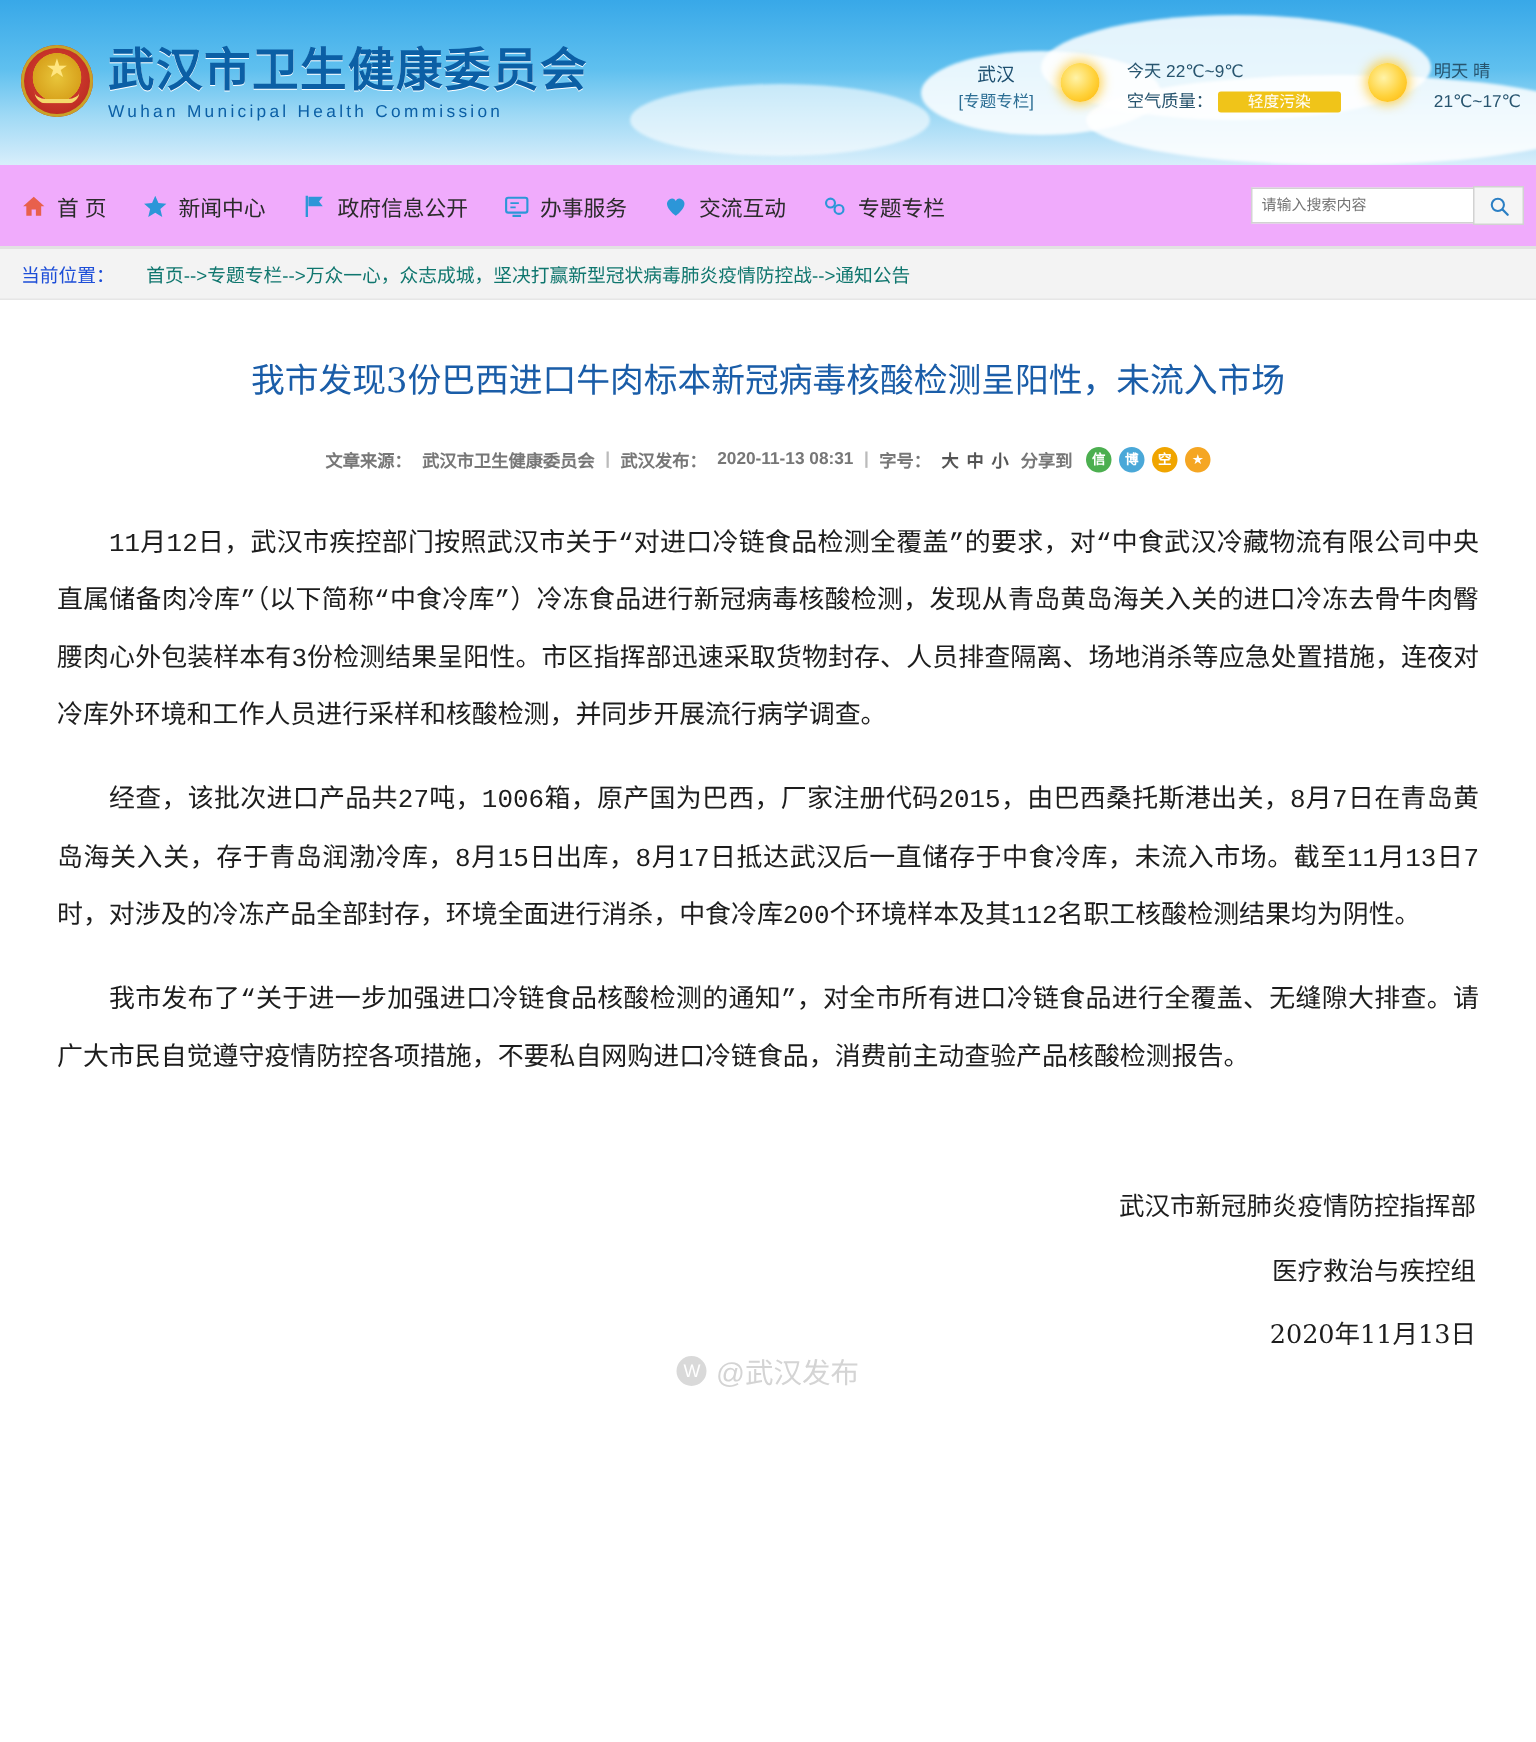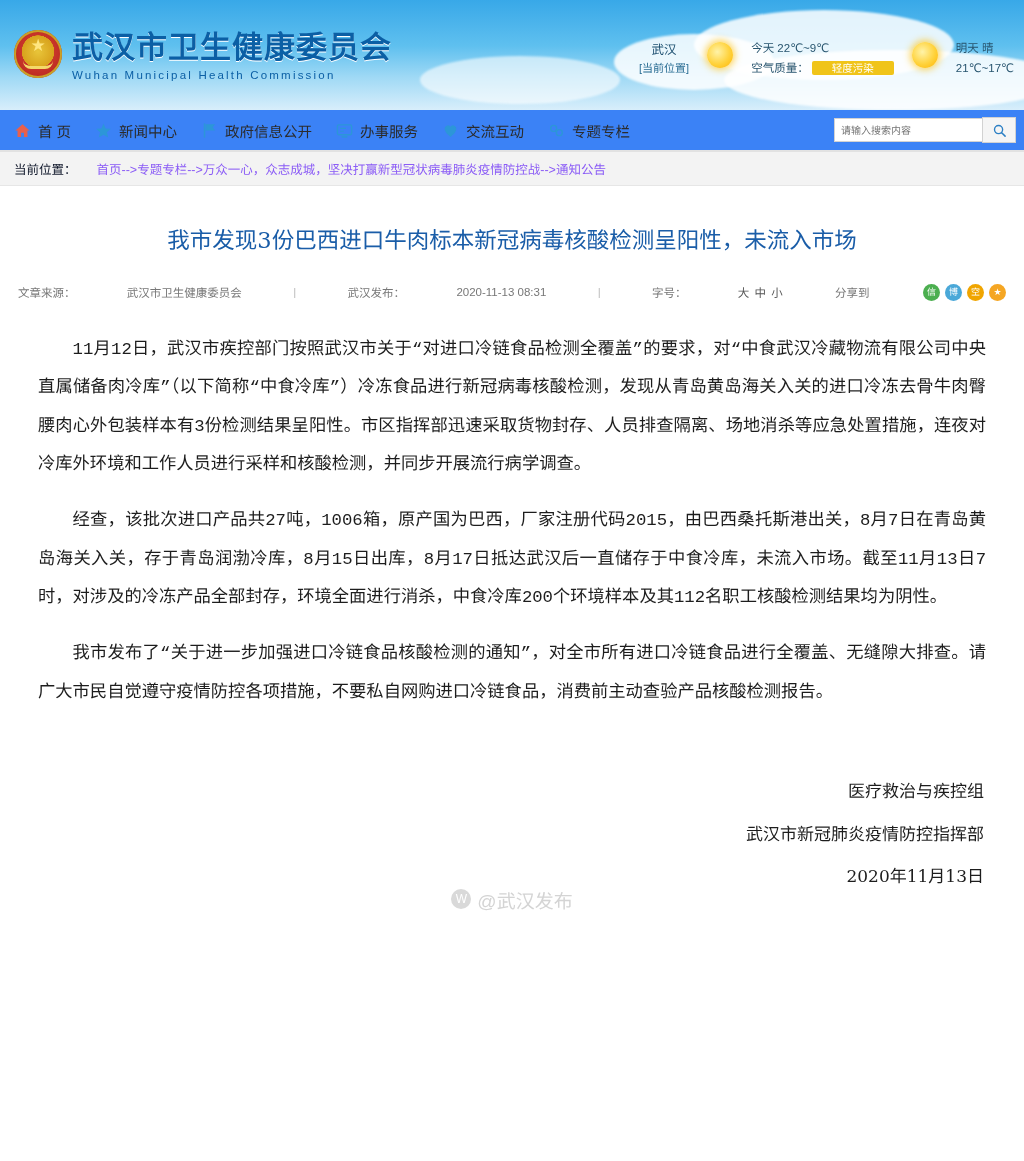--- a/index.html
+++ b/index.html
@@ -103,22 +103,22 @@
     background: #f0c419;
     color: #fff;
     border-radius: 2px;
     padding: 0 20px;
     font-size: 10.5px;
     line-height: 14px;
   }
 
   
   .nav {
-    height: 42px;
-    background: #3b82f6;
+    height: 56px;
+    background: #f0abfc;
     border-bottom: 2px solid #e2e2e2;
     display: flex;
     align-items: center;
     padding-left: 14px;
     position: relative;
   }
   .nav-item {
     display: flex;
     align-items: center;
     gap: 7px;
@@ -158,45 +158,46 @@
   .crumb-bar {
     background: #f3f3f3;
     border-bottom: 1px solid #e6e6e6;
     height: 34px;
     display: flex;
     align-items: center;
     padding-left: 14px;
     font-size: 12.5px;
     color: #555;
   }
-  .crumb-label { color: #0f172a; margin-right: 20px; }
-  .crumb-path { color: #8b5cf6; }
+  .crumb-label { color: #1d4ed8; margin-right: 10px; }
+  .crumb-path { color: #0f766e; margin-left: 11px; }
 
   
   .article {
     padding: 0 18px;
   }
   .art-title {
     text-align: center;
     font-family: "DejaVu Serif", "Liberation Serif", serif;
     font-size: 22.5px;
     font-weight: normal;
     color: #1a5da8;
     margin: 38px 0 0;
     line-height: 1.5;
   }
   .art-meta {
     display: flex;
     align-items: center;
-    justify-content: space-between;
+    justify-content: center;
     gap: 7px;
     font-size: 11.5px;
     color: #777;
     margin-top: 26px;
     flex-wrap: wrap;
+    font-weight: bold;
   }
   .meta-sep { color: #bbb; }
   .fontsize-opts { color: #555; letter-spacing: 1px; }
   .share-icons { display: flex; align-items: center; gap: 5px; margin-left: 2px; }
   .sicon {
     width: 17px; height: 17px; border-radius: 50%;
     display: inline-block;
     position: relative;
     cursor: pointer;
   }
@@ -266,21 +267,21 @@
   <div class="emblem"></div>
 
   <div class="org-title">
     <div class="org-cn">武汉市卫生健康委员会</div>
     <div class="org-en">Wuhan Municipal Health Commission</div>
   </div>
 
   <div class="weather">
     <div class="city-box">
       <div class="city-name">武汉</div>
-      <div class="city-change">[当前位置]</div>
+      <div class="city-change">[专题专栏]</div>
     </div>
     <div class="sun"></div>
     <div class="wblock">
       <div class="wrow">
         <span>今天</span>
         <span>22℃~9℃</span>
       </div>
       <div class="wrow">
         <span>空气质量：</span>
         <span class="aqi-tag">轻度污染</span>
@@ -393,22 +394,22 @@
     </span>
   </div>
 
   <div class="art-body">
     <p>11月12日，武汉市疾控部门按照武汉市关于“对进口冷链食品检测全覆盖”的要求，对“中食武汉冷藏物流有限公司中央直属储备肉冷库”（以下简称“中食冷库”）冷冻食品进行新冠病毒核酸检测，发现从青岛黄岛海关入关的进口冷冻去骨牛肉臀腰肉心外包装样本有3份检测结果呈阳性。市区指挥部迅速采取货物封存、人员排查隔离、场地消杀等应急处置措施，连夜对冷库外环境和工作人员进行采样和核酸检测，并同步开展流行病学调查。</p>
     <p>经查，该批次进口产品共27吨，1006箱，原产国为巴西，厂家注册代码2015，由巴西桑托斯港出关，8月7日在青岛黄岛海关入关，存于青岛润渤冷库，8月15日出库，8月17日抵达武汉后一直储存于中食冷库，未流入市场。截至11月13日7时，对涉及的冷冻产品全部封存，环境全面进行消杀，中食冷库200个环境样本及其112名职工核酸检测结果均为阴性。</p>
     <p>我市发布了“关于进一步加强进口冷链食品核酸检测的通知”，对全市所有进口冷链食品进行全覆盖、无缝隙大排查。请广大市民自觉遵守疫情防控各项措施，不要私自网购进口冷链食品，消费前主动查验产品核酸检测报告。</p>
   </div>
 
   <div class="sign">
+    <div>武汉市新冠肺炎疫情防控指挥部</div>
     <div>医疗救治与疾控组</div>
-    <div>武汉市新冠肺炎疫情防控指挥部</div>
     <div>2020年11月13日</div>
   </div>
 
   <div class="watermark">
     <span class="wm-logo">W</span>
     <span>@武汉发布</span>
   </div>
 </div>
 
 </body></html>

